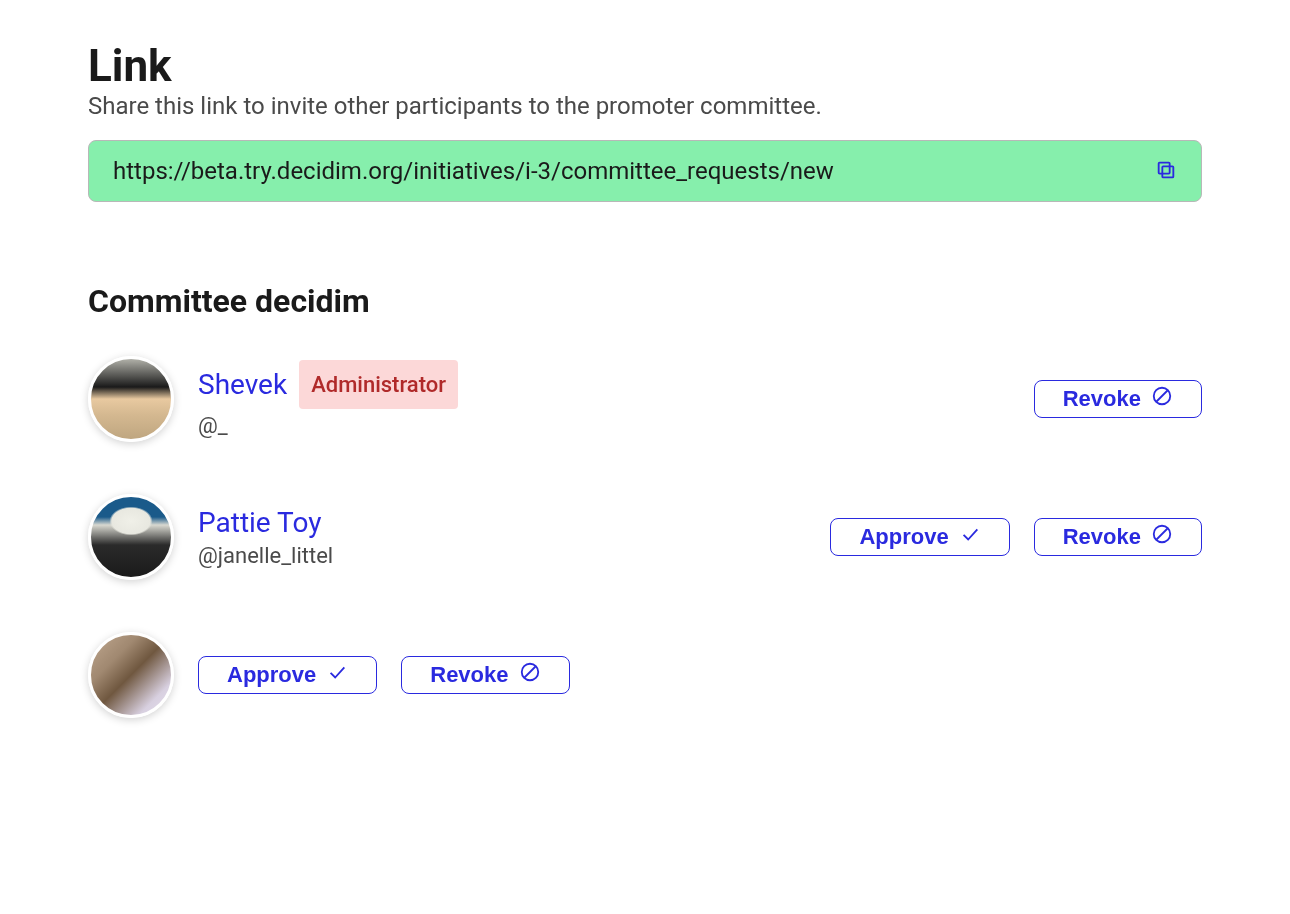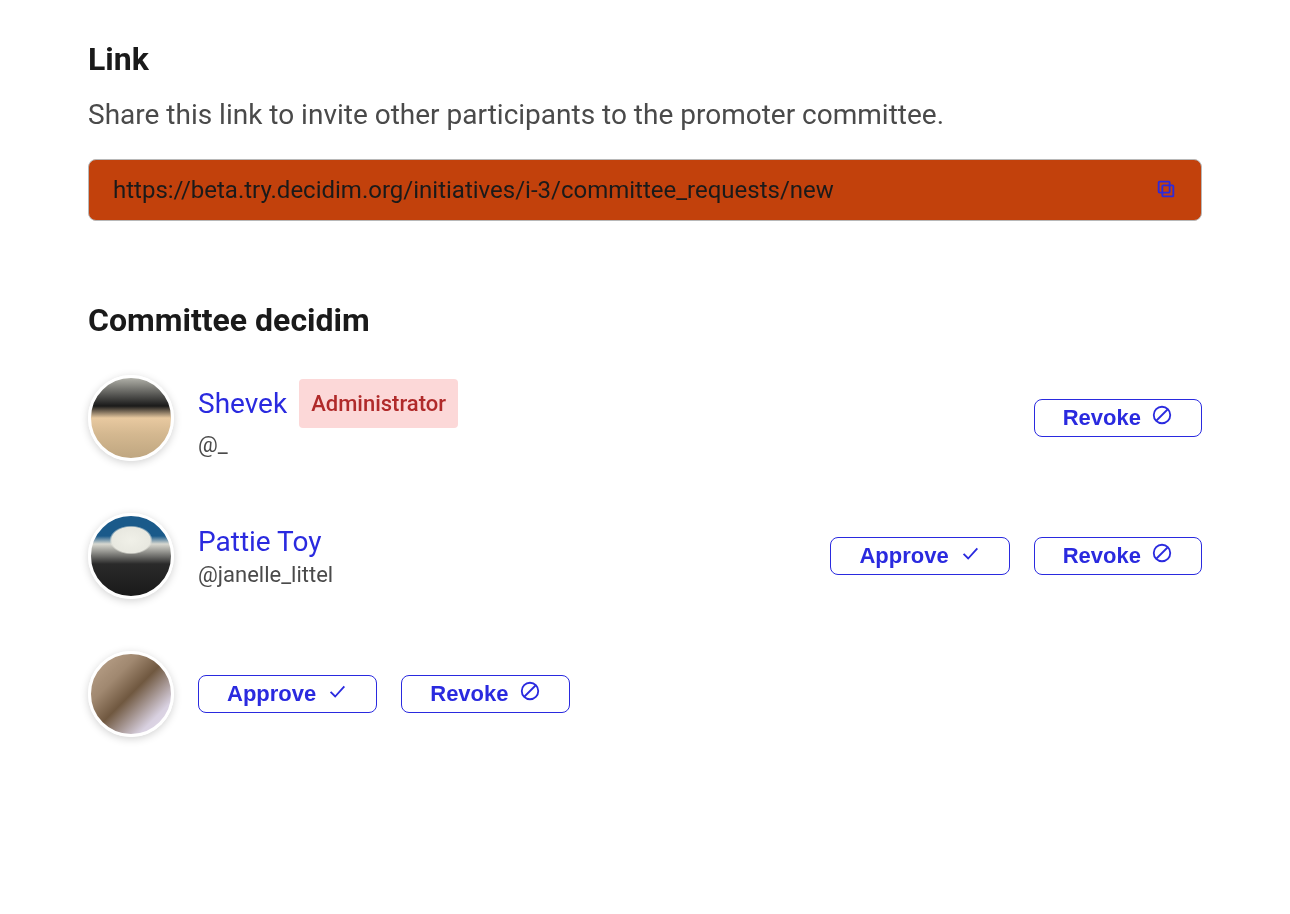--- a/index.html
+++ b/index.html
@@ -7,36 +7,35 @@
       margin: 0;
       padding: 0;
     }
     body {
       font-family: -apple-system, BlinkMacSystemFont, "Segoe UI", Roboto, Helvetica, Arial, sans-serif;
       background: #fff;
       padding: 40px 88px;
       color: #1a1a1a;
     }
     .section-title {
-      font-size: 32px;
+      font-size: 44px;
       font-weight: 700;
       color: #1a1a1a;
+    }
+    .description {
+      font-size: 24px;
+      color: #4a4a4a;
       margin-bottom: 20px;
-    }
-    .description {
-      font-size: 28px;
-      color: #4a4a4a;
-      margin-bottom: 28px;
     }
     .link-row {
       display: flex;
       align-items: center;
       border: 1px solid #b8b8b8;
       border-radius: 8px;
-      background: #c2410c;
+      background: #86efac;
       padding: 16px 24px;
       gap: 16px;
     }
     .link-value {
       flex: 1;
       font-size: 24px;
       color: #1a1a1a;
       white-space: nowrap;
       overflow: hidden;
       text-overflow: ellipsis;

